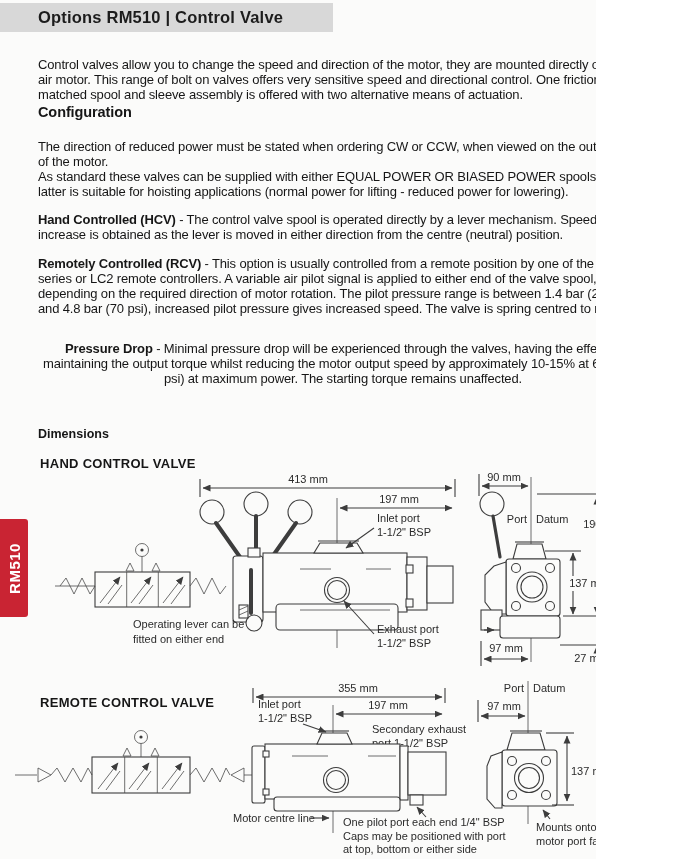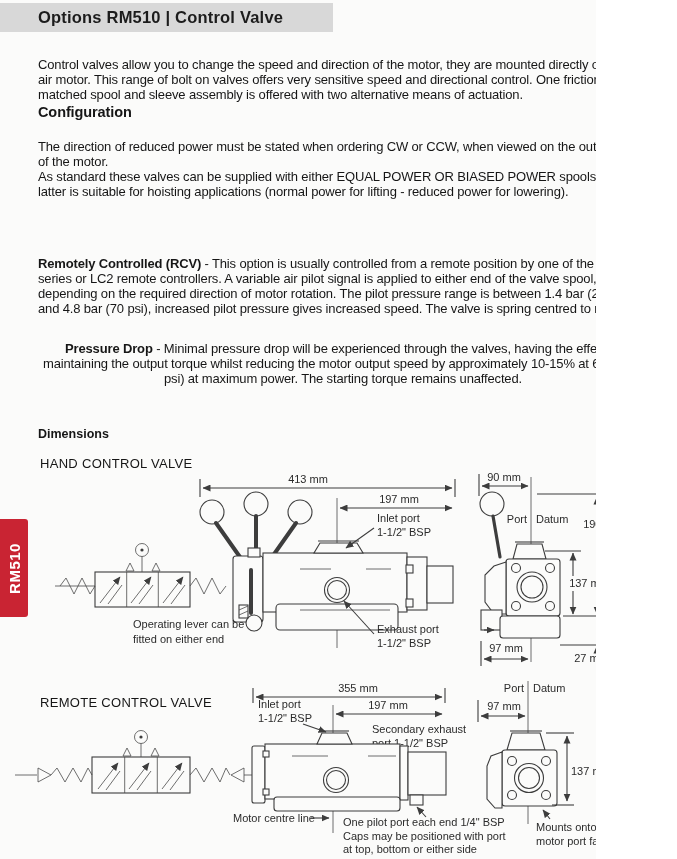--- a/index.html
+++ b/index.html
@@ -25,21 +25,21 @@
     transform:rotate(-90deg); color:#fff; font-weight:bold;
     font-size:15px; letter-spacing:0.5px; white-space:nowrap;
   }
   .tblock{position:absolute; left:38px; width:610px; font-size:13px;
     line-height:15px; letter-spacing:-0.15px;}
   .tblock p{margin:0;}
   h2.sec{position:absolute; left:38px; margin:0; font-size:14.5px;
     font-weight:bold; letter-spacing:-0.1px; white-space:nowrap;}
   h3.dim{position:absolute; left:38px; margin:0; font-size:12.5px;
     font-weight:bold; white-space:nowrap;}
-  h4.valve{position:absolute; margin:0; font-size:13px; font-weight:normal;
+  h4.valve{position:absolute; margin:0; font-size:13px; font-weight:bold;
     letter-spacing:0.3px; white-space:nowrap;}
   .drawing{position:absolute; left:0;}
   svg text{font-family:"Liberation Sans","DejaVu Sans",sans-serif;
     font-size:11px; fill:#2b2b2b;}
   svg .ln{stroke:#3d3d3d; stroke-width:1.1; fill:none;}
   svg .thin{stroke:#4a4a4a; stroke-width:0.8; fill:none;}
   svg .fillw{fill:#fbfbfa; stroke:#3d3d3d; stroke-width:1.1;}
   svg .lever{stroke:#3d3d3d; stroke-width:4; fill:none; stroke-linecap:round;}
   svg .lever2{stroke:#3d3d3d; stroke-width:3.2; fill:none; stroke-linecap:round;}
 </style>
@@ -59,20 +59,23 @@
   <div class="tblock" style="top:57px;">
     <p>Control valves allow you to change the speed and direction of the motor, they are mounted directly onto the air motor. This range of bolt on valves offers very sensitive speed and directional control. One frictionless matched spool and sleeve assembly is offered with two alternative means of actuation.</p>
   </div>
 
   <h2 class="sec" style="top:104px;">Configuration</h2>
   <div class="tblock" style="top:139px;">
     <p>The direction of reduced power must be stated when ordering CW or CCW, when viewed on the output shaft of the motor.</p>
     <p>As standard these valves can be supplied with either EQUAL POWER OR BIASED POWER spools, the latter is suitable for hoisting applications (normal power for lifting - reduced power for lowering).</p>
   </div>
 
+  <div class="tblock" style="top:212px;">
+    <p><strong>Hand Controlled (HCV)</strong><span> - The control valve spool is operated directly by a lever mechanism. Speed increase is obtained as the lever is moved in either direction from the centre (neutral) position.</span></p>
+  </div>
 
   <div class="tblock" style="top:256px;">
     <p><strong>Remotely Controlled (RCV)</strong><span> - This option is usually controlled from a remote position by one of the PC series or LC2 remote controllers. A variable air pilot signal is applied to either end of the valve spool, depending on the required direction of motor rotation. The pilot pressure range is between 1.4 bar (20 psi) and 4.8 bar (70 psi), increased pilot pressure gives increased speed. The valve is spring centred to neutral.</span></p>
   </div>
 
   <div class="tblock" style="top:341px;text-align:center;">
     <p><strong>Pressure Drop</strong><span> - Minimal pressure drop will be experienced through the valves, having the effect of maintaining the output torque whilst reducing the motor output speed by approximately 10-15% at 6 bar (90 psi) at maximum power. The starting torque remains unaffected.</span></p>
   </div>
 
   <h3 class="dim" style="top:427px;">Dimensions</h3>

